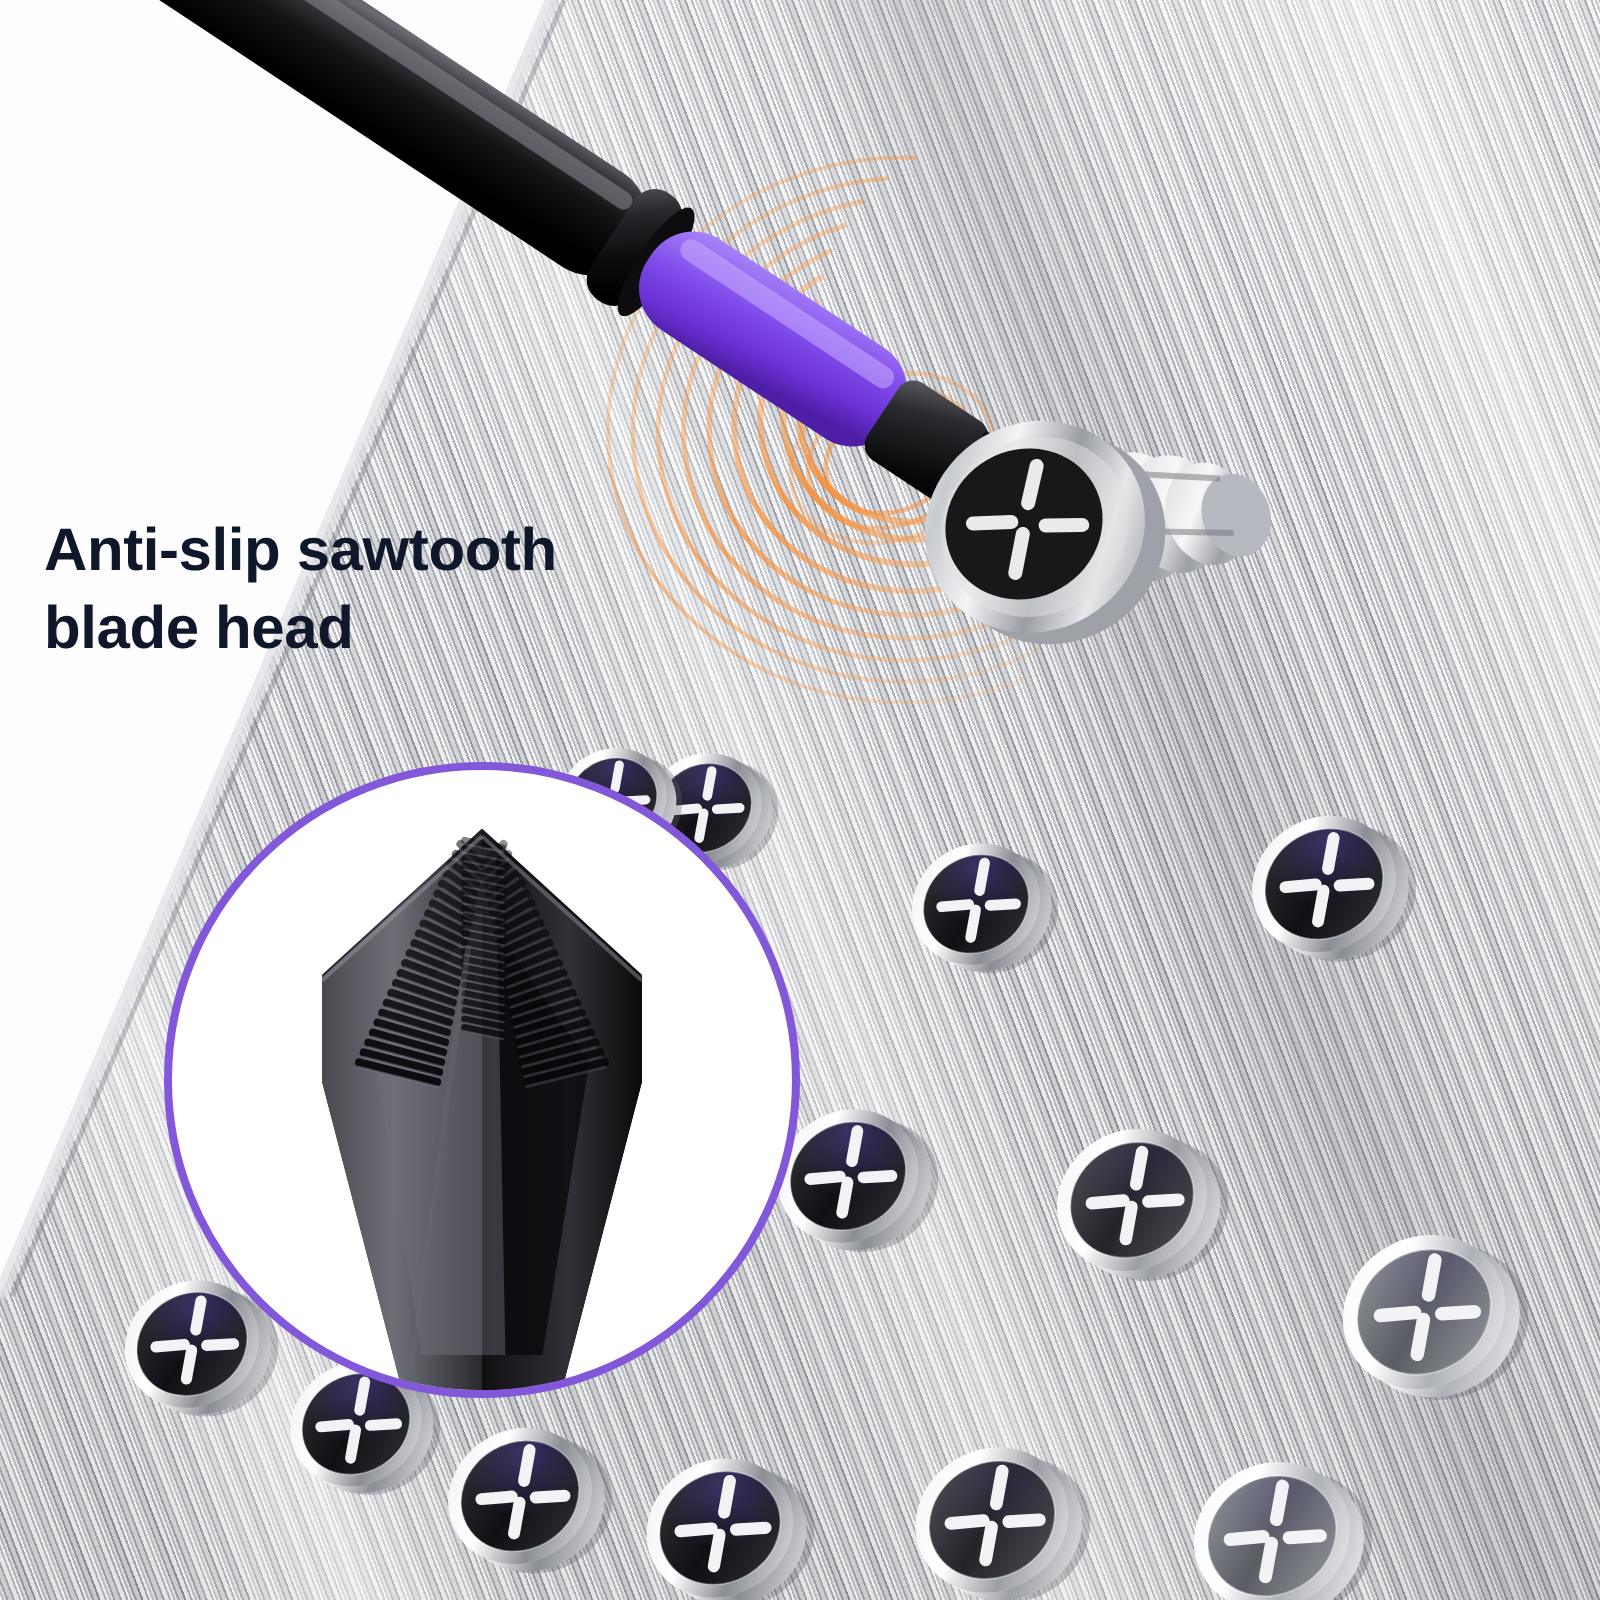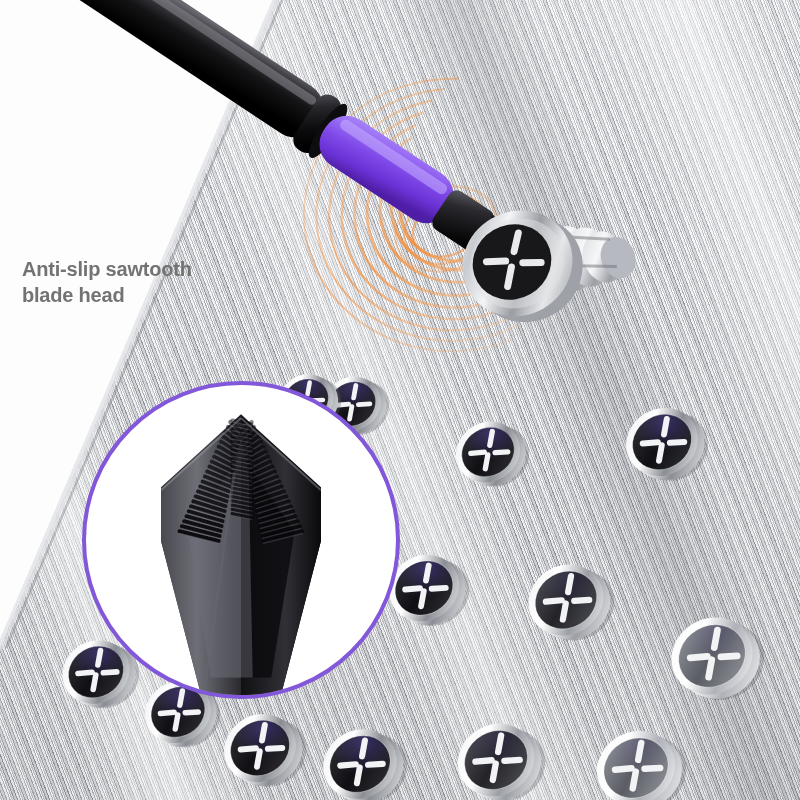--- a/index.html
+++ b/index.html
@@ -56,23 +56,23 @@
   }
 
   
   .screw{ position:absolute; transform-origin:50% 50%; }
 
   
   .callout{
     position:absolute;
     left:22px; top:256px;
     width:330px;
-    color:#737373;
+    color:#0f172a;
     font-weight:bold;
-    font-size:20px;
+    font-size:30px;
     line-height:1.30;
     letter-spacing:-0.2px;
     white-space:pre-line;
   }
 
   
   .magnifier{
     position:absolute;
     left:82px; top:381px;
     width:318px; height:318px;

